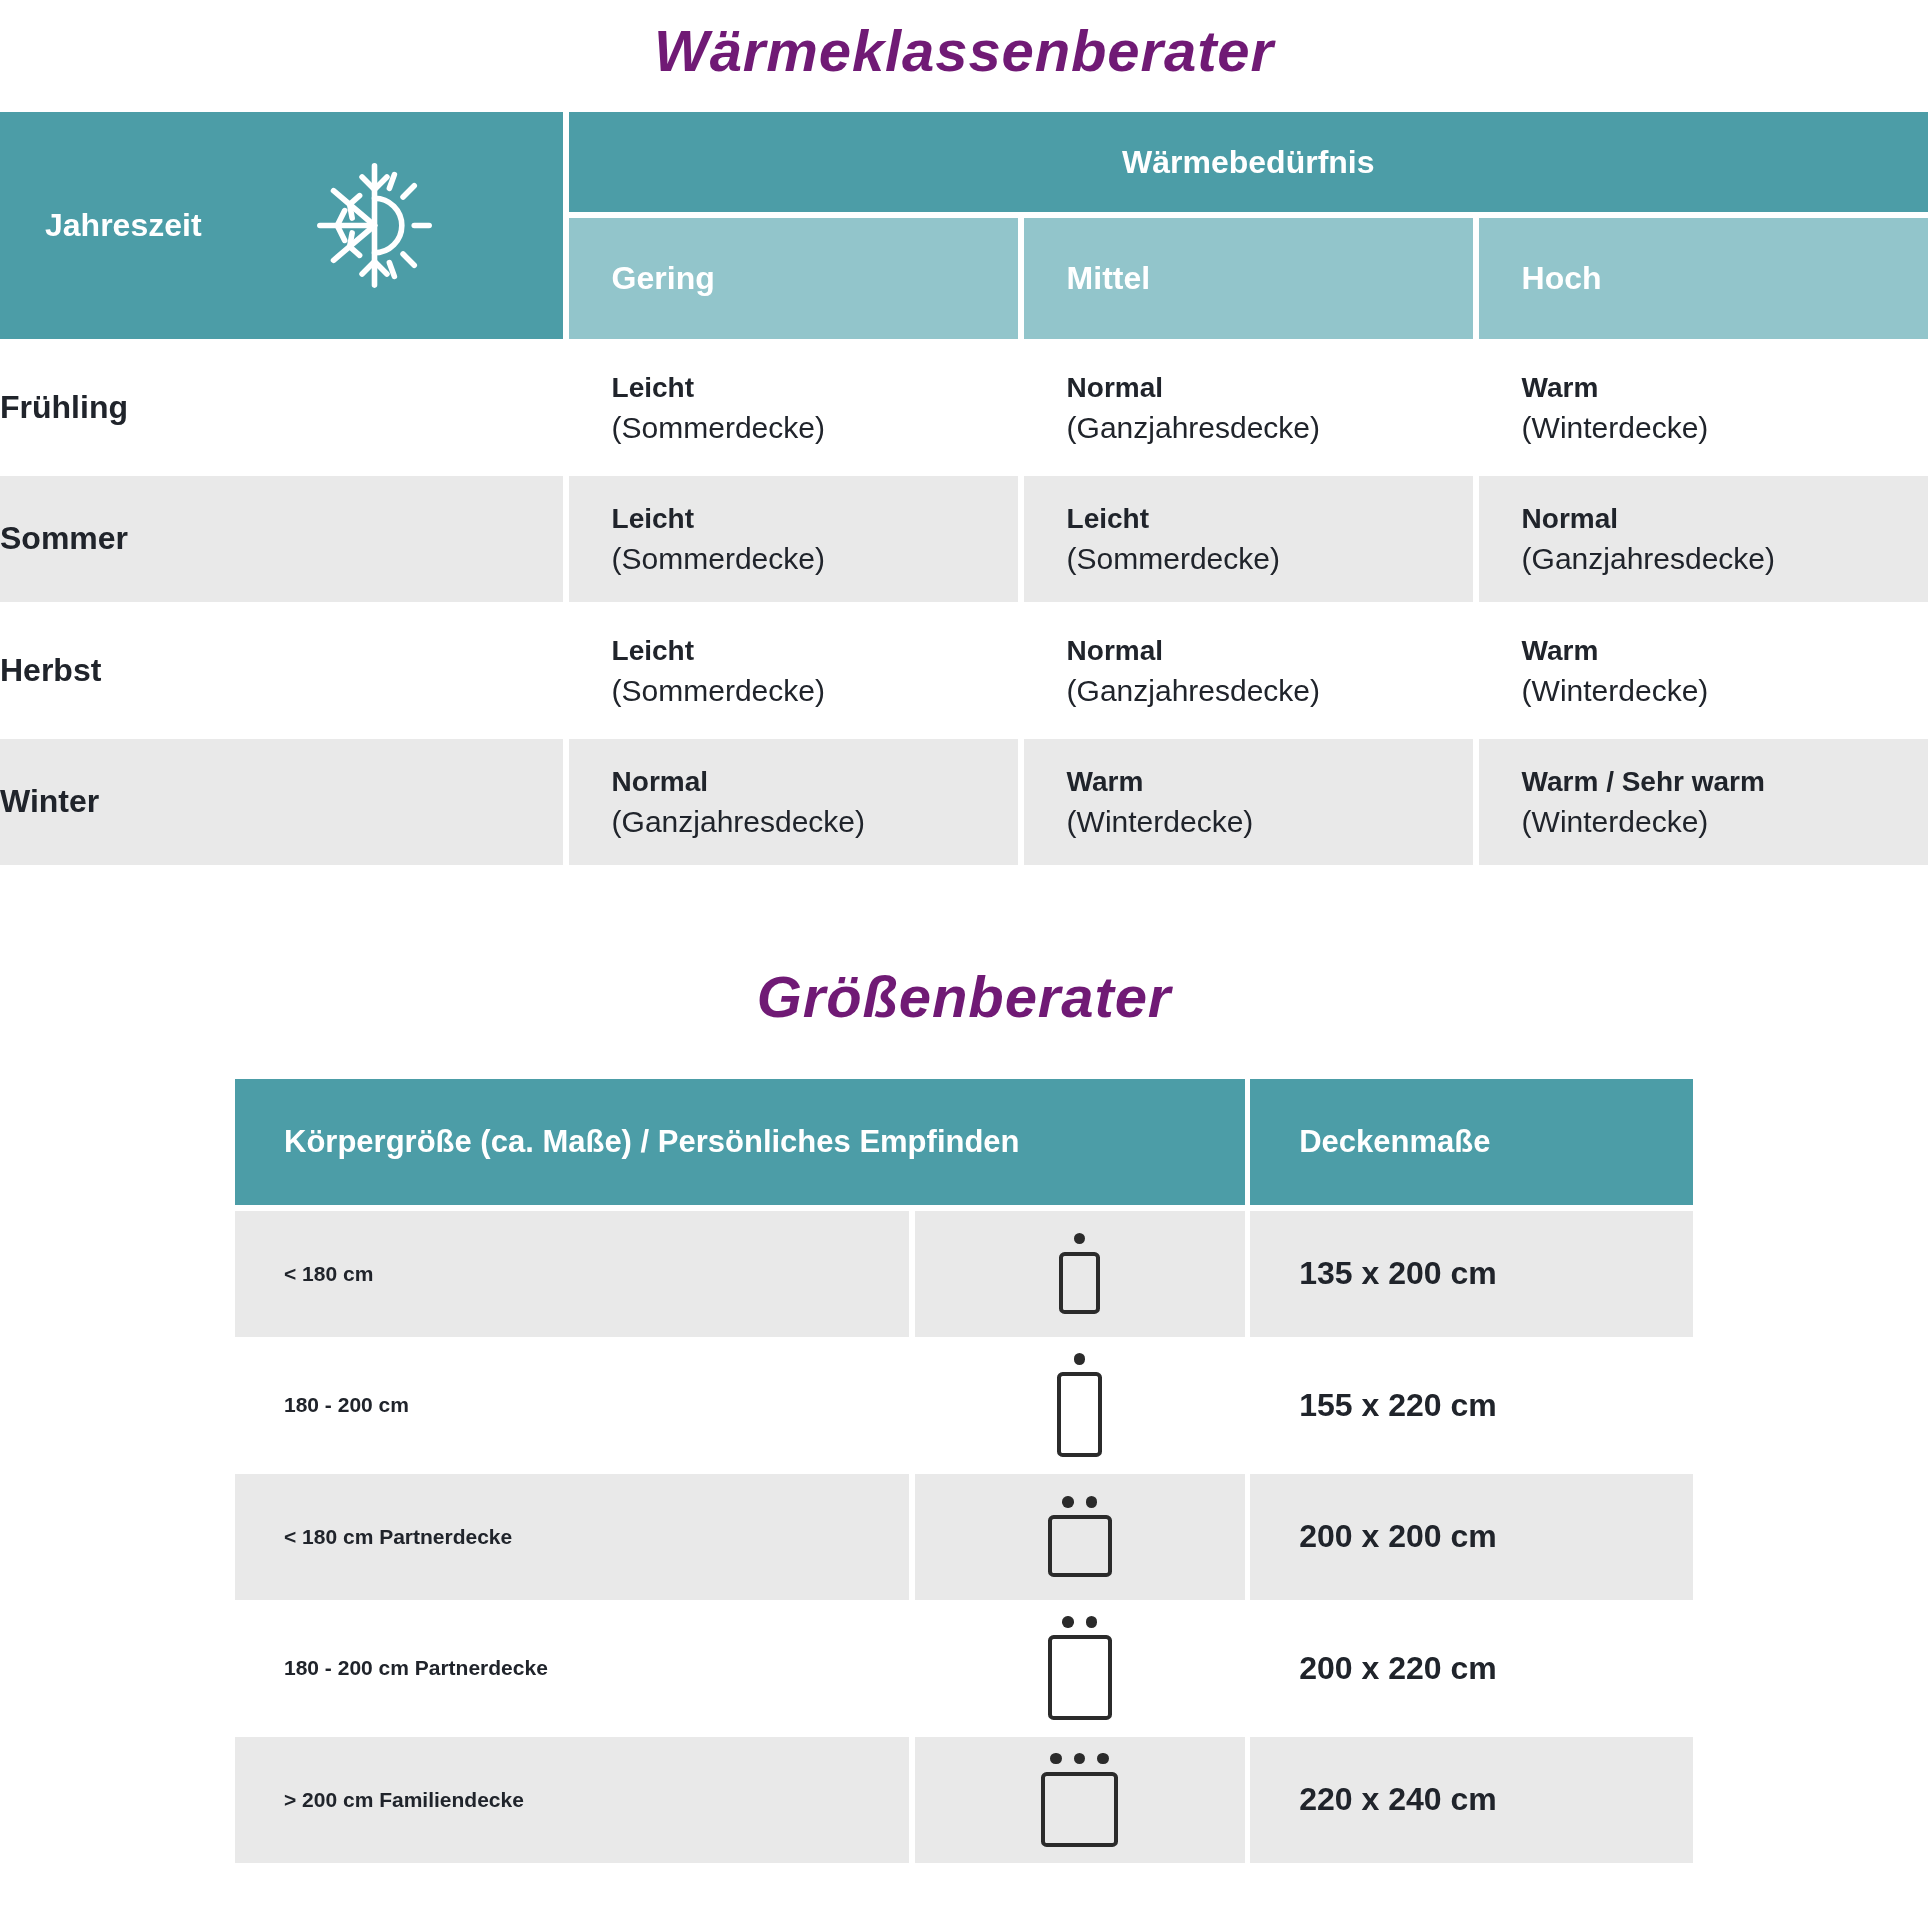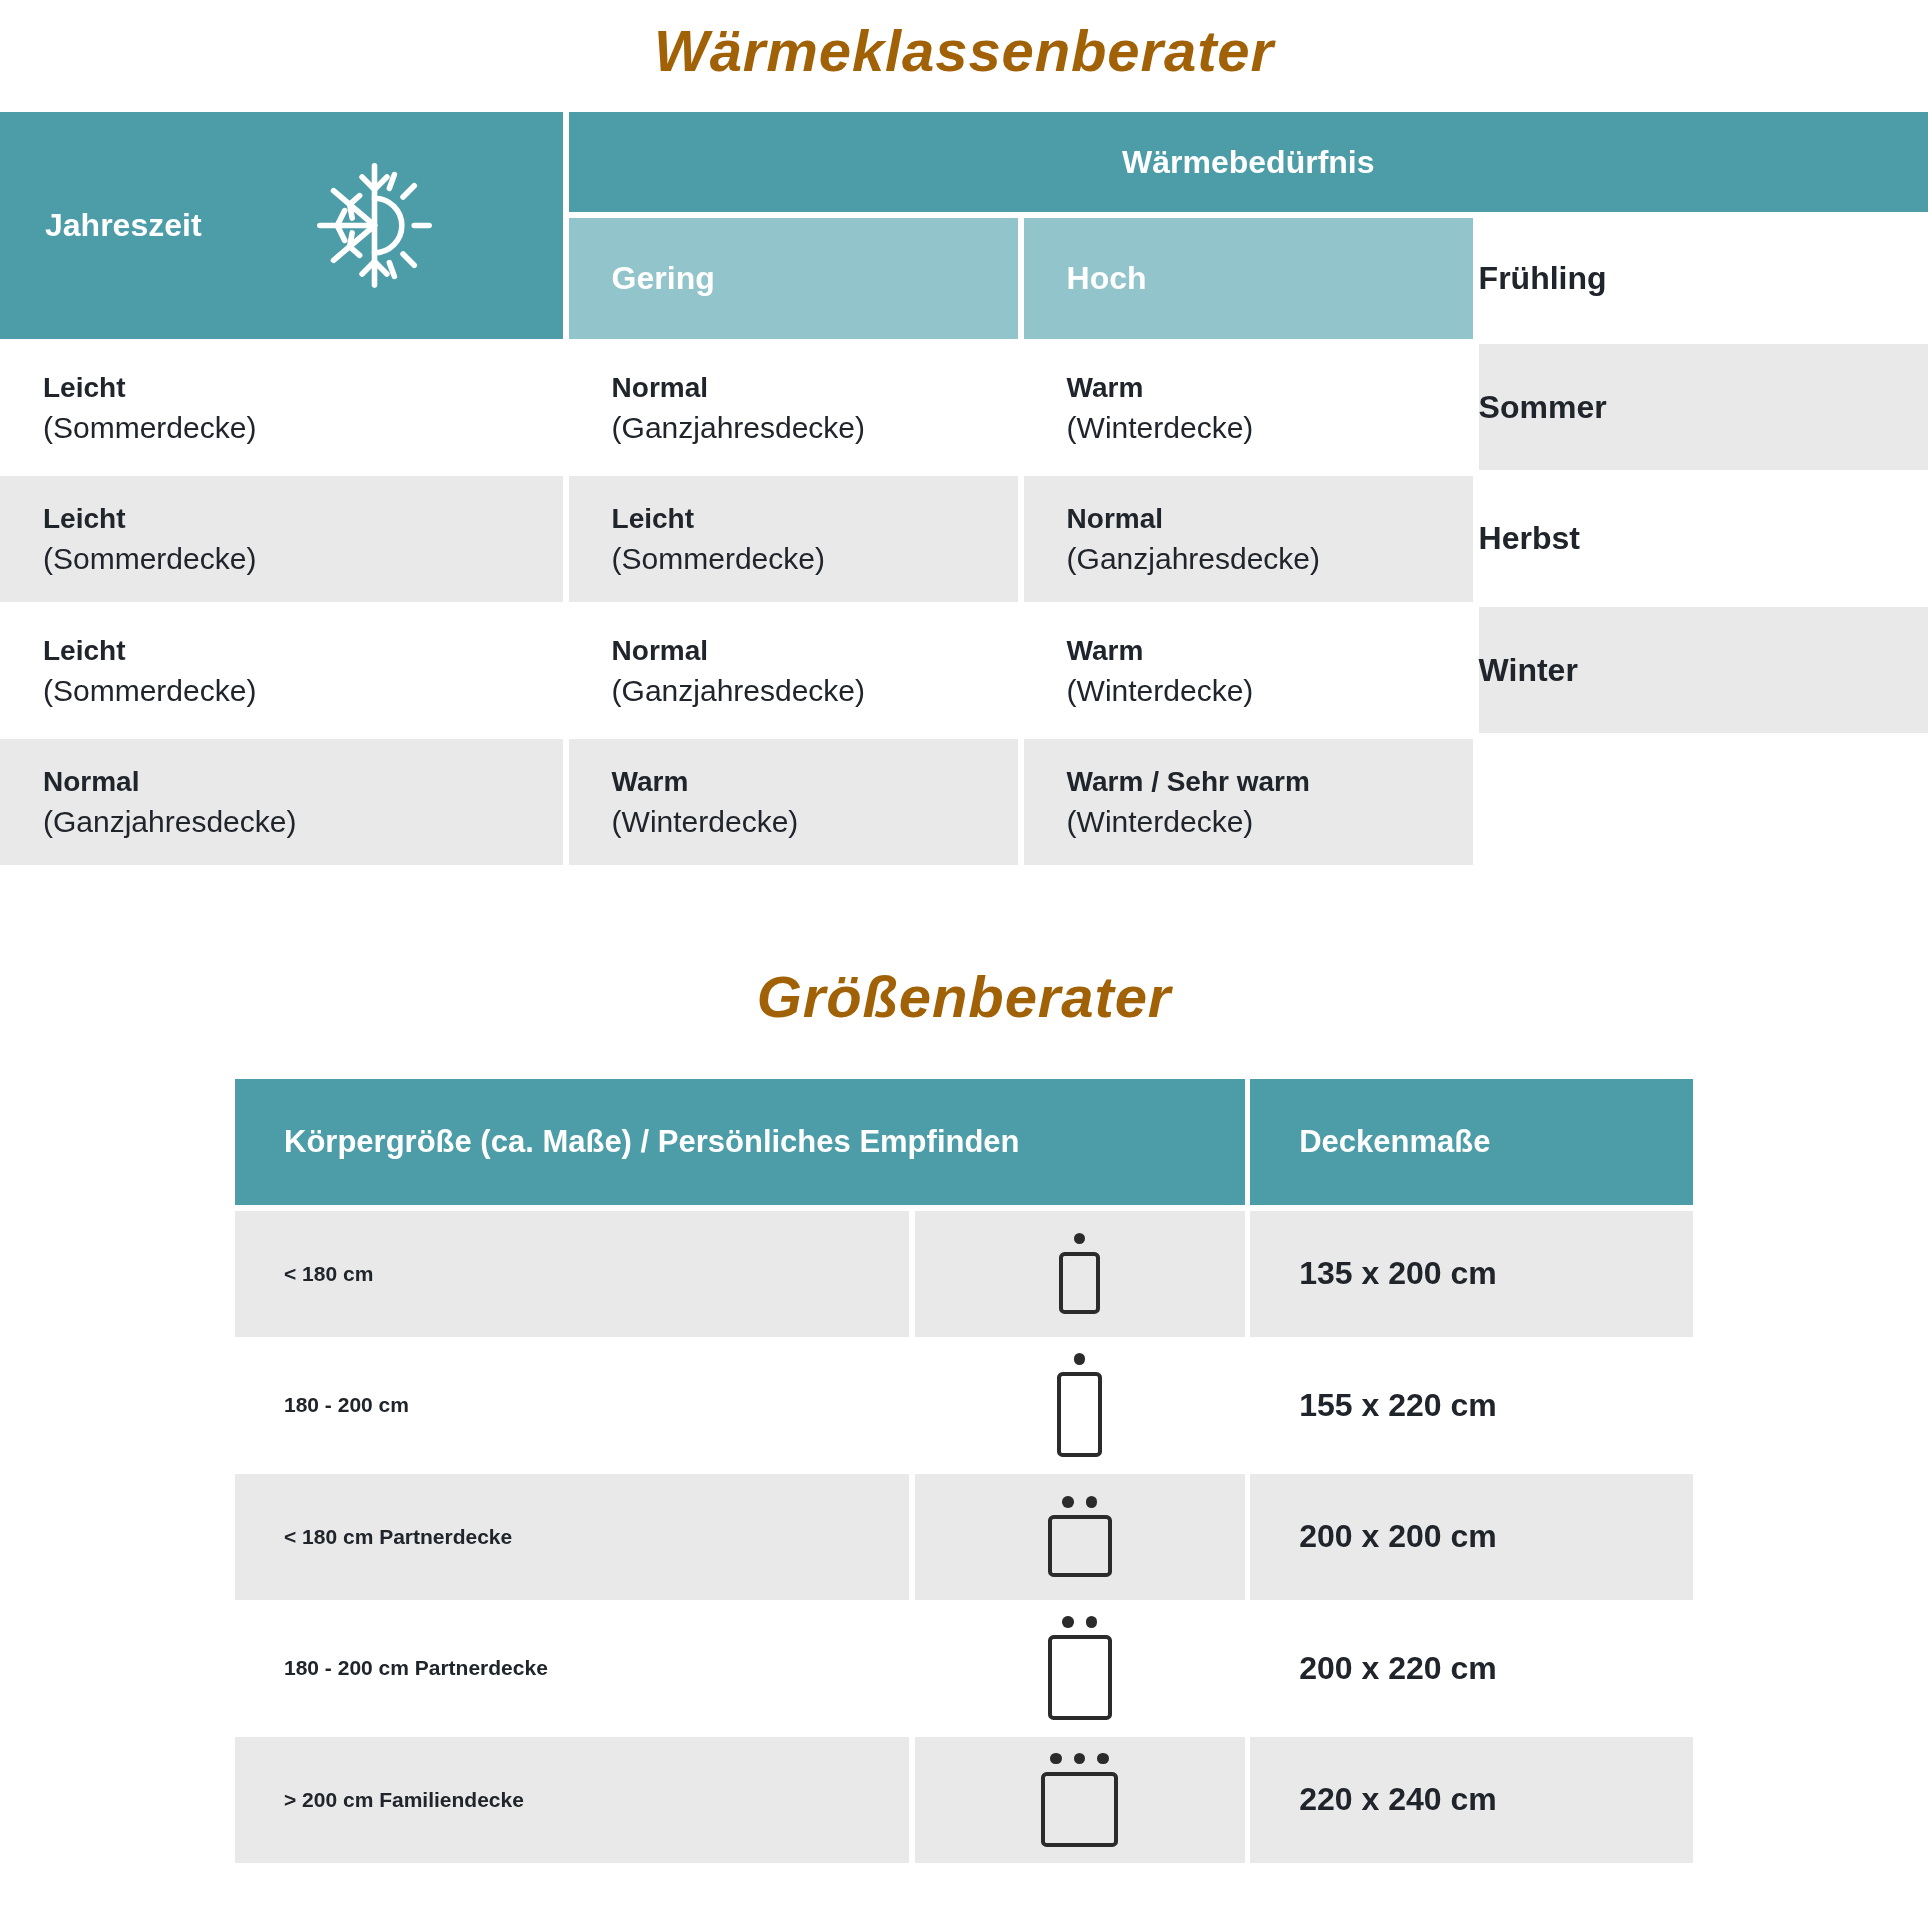--- a/index.html
+++ b/index.html
@@ -1,20 +1,20 @@
 <!DOCTYPE html>
 <html style="font-size:15px"><head>
 <meta charset="utf-8">
 <style>
   * { margin:0; padding:0; box-sizing:border-box; }
   html,body { width:1928px; height:1928px; background:#ffffff; overflow:hidden;
               font-family:"Liberation Sans", sans-serif; color:#20242b; }
 
   .page-title { text-align:center; font-size:58px; font-weight:bold; font-style:italic;
-                color:#a16207; letter-spacing:0.9px; }
+                color:#701a75; letter-spacing:0.9px; }
   #title1 { padding-top:17px; }
   #title2 { margin-top:98px; }
 
   
   .warmth-table { display:grid; width:1928px; margin-top:28px;
                   grid-template-columns:563px 1fr 1fr 1fr;
                   grid-template-rows:100px 121px repeat(4, 126px);
                   gap:5.6px; background:#ffffff; }
   .cell { display:flex; align-items:center; }
   .teal   { background:#4c9da7; color:#ffffff; font-weight:bold; font-size:32px; }
@@ -81,20 +81,21 @@
         <line x1="83" y1="83" x2="92" y2="92"></line>
         <line x1="72" y1="30" x2="76" y2="19"></line>
         <line x1="72" y1="90" x2="76" y2="101"></line>
       </g>
     </svg>
   </div>
 
   <div class="cell teal cell-group">Wärmebedürfnis</div>
 
   <div class="cell teal-light subhead">Gering</div>
+  <div class="cell teal-light subhead">Mittel</div>
   <div class="cell teal-light subhead">Hoch</div>
 
   <div class="cell row-white season">Frühling</div>
   <div class="cell row-white vcell">
     <span class="vmain">Leicht</span>
     <span class="vsub">(Sommerdecke)</span>
   </div>
   <div class="cell row-white vcell">
     <span class="vmain">Normal</span>
     <span class="vsub">(Ganzjahresdecke)</span>

